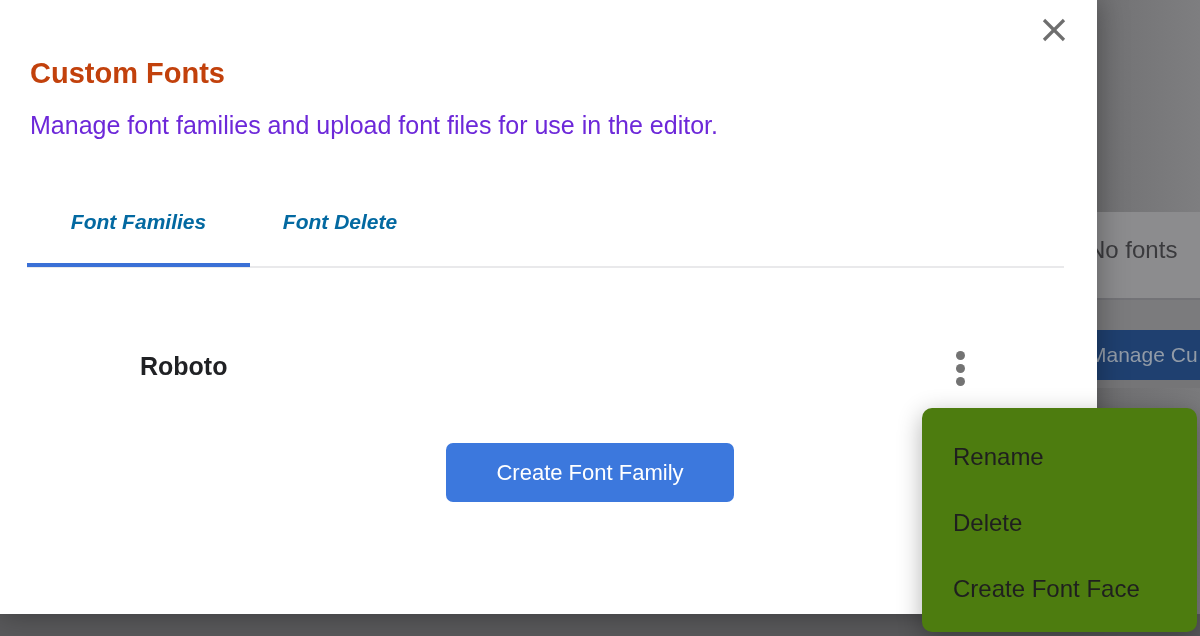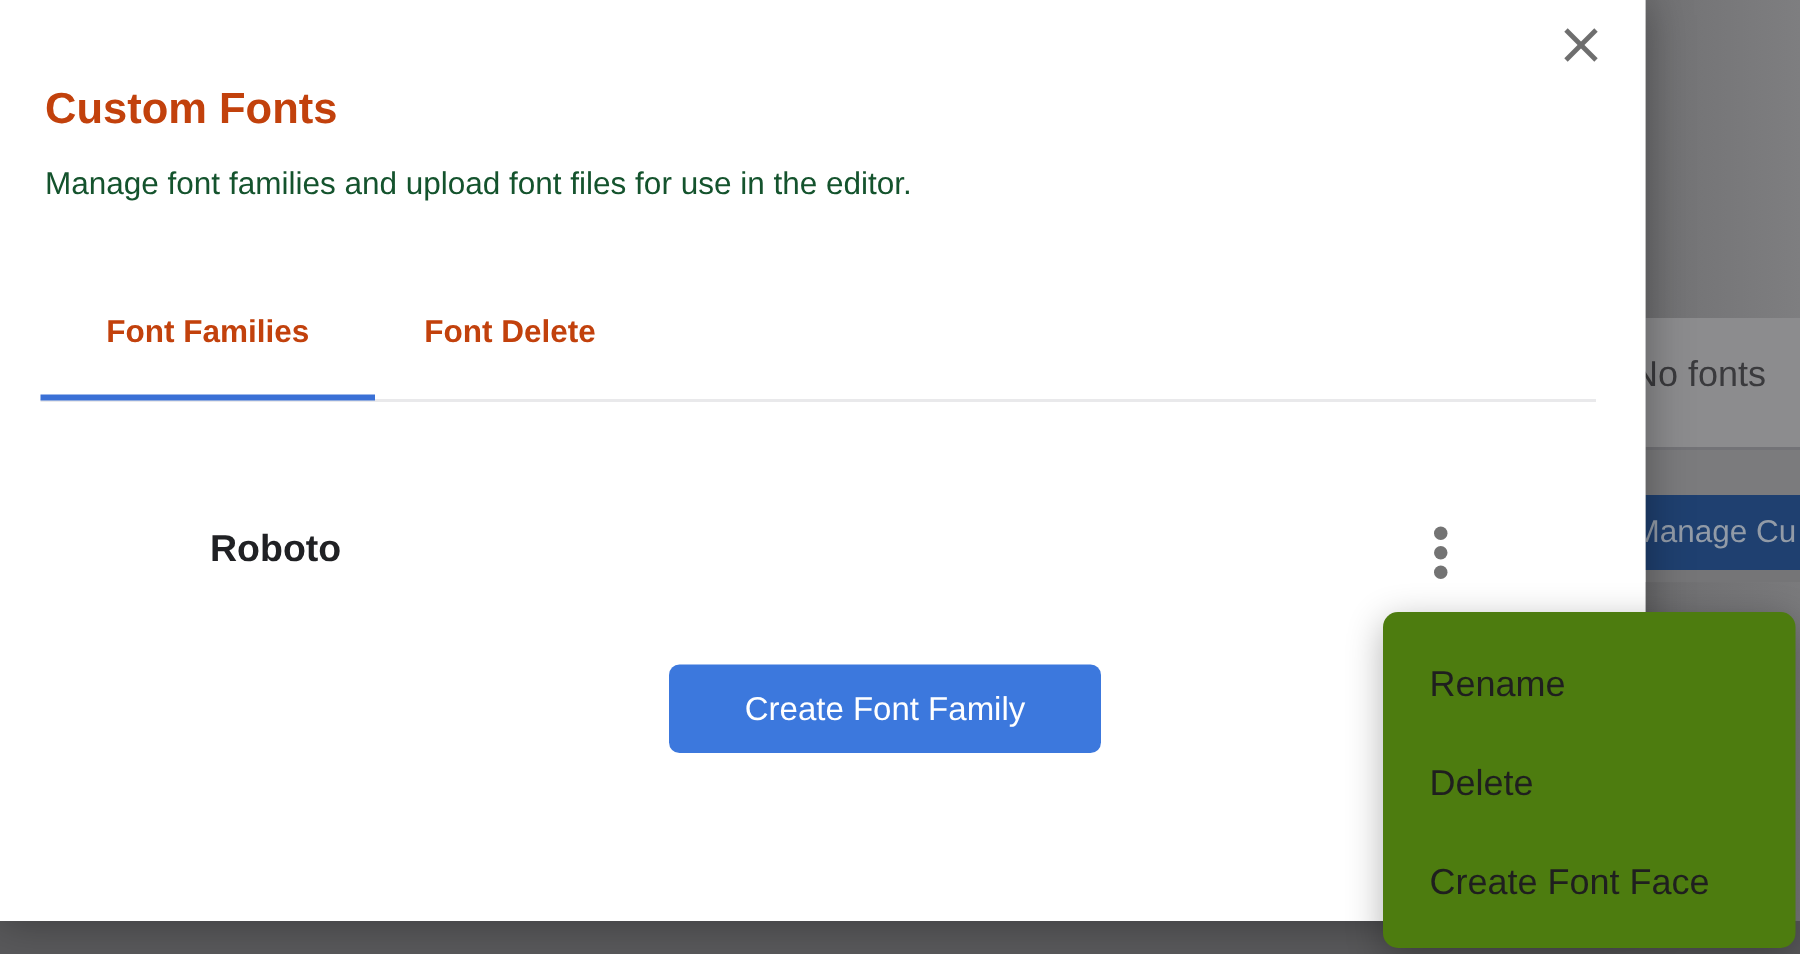--- a/index.html
+++ b/index.html
@@ -18,25 +18,25 @@
   .bg-btn-text{position:absolute;left:-8px;font-size:21px;color:#929ba7;white-space:nowrap;}
   .bg-lower{position:absolute;left:0;top:388px;width:103px;height:226px;background:linear-gradient(90deg,#6e6e70,#7a7a7c);}
   .bg-bottom{position:absolute;left:0;top:614px;width:1200px;height:22px;background:#59595b;z-index:1;}
 
   
   .modal{position:absolute;left:0;top:0;width:1097px;height:614px;background:#ffffff;z-index:2;
          box-shadow:0 0 28px rgba(0,0,0,0.35);}
   .close-btn{position:absolute;left:1036px;top:12px;width:36px;height:36px;display:flex;align-items:center;
              justify-content:center;cursor:pointer;background:none;border:none;padding:0;}
   .modal-title{position:absolute;left:30px;top:57px;font-size:29px;font-weight:700;color:#c2410c;}
-  .modal-subtitle{position:absolute;left:30px;top:111px;font-size:21px;color:#14532d;}
+  .modal-subtitle{position:absolute;left:30px;top:111px;font-size:25px;color:#6d28d9;}
 
   .tabs{position:absolute;left:0;top:198px;height:48px;}
   .tab{position:absolute;top:0;height:48px;display:flex;align-items:center;justify-content:center;
-       font-size:21px;font-weight:700;color:#c2410c;cursor:pointer;}
+       font-size:21px;font-weight:700;color:#0369a1;cursor:pointer;font-style:italic;}
   .tab-families{left:27px;width:223px;}
   .tab-files{left:250px;width:180px;}
   .tab-underline{position:absolute;left:27px;top:263px;width:223px;height:4px;background:#3a70d6;z-index:3;}
   .tab-divider{position:absolute;left:27px;top:266px;width:1037px;height:2px;background:#e9e9eb;}
 
   .font-row{position:absolute;left:0;top:330px;width:925px;height:76px;}
   .font-name{position:absolute;left:140px;top:22px;font-size:25px;font-weight:700;color:#202124;}
   .kebab{position:absolute;left:946px;top:14px;width:28px;height:48px;display:flex;flex-direction:column;
          align-items:center;justify-content:center;gap:4px;background:none;border:none;cursor:pointer;padding:0;}
   .kebab span{width:9px;height:9px;border-radius:50%;background:#737373;}

